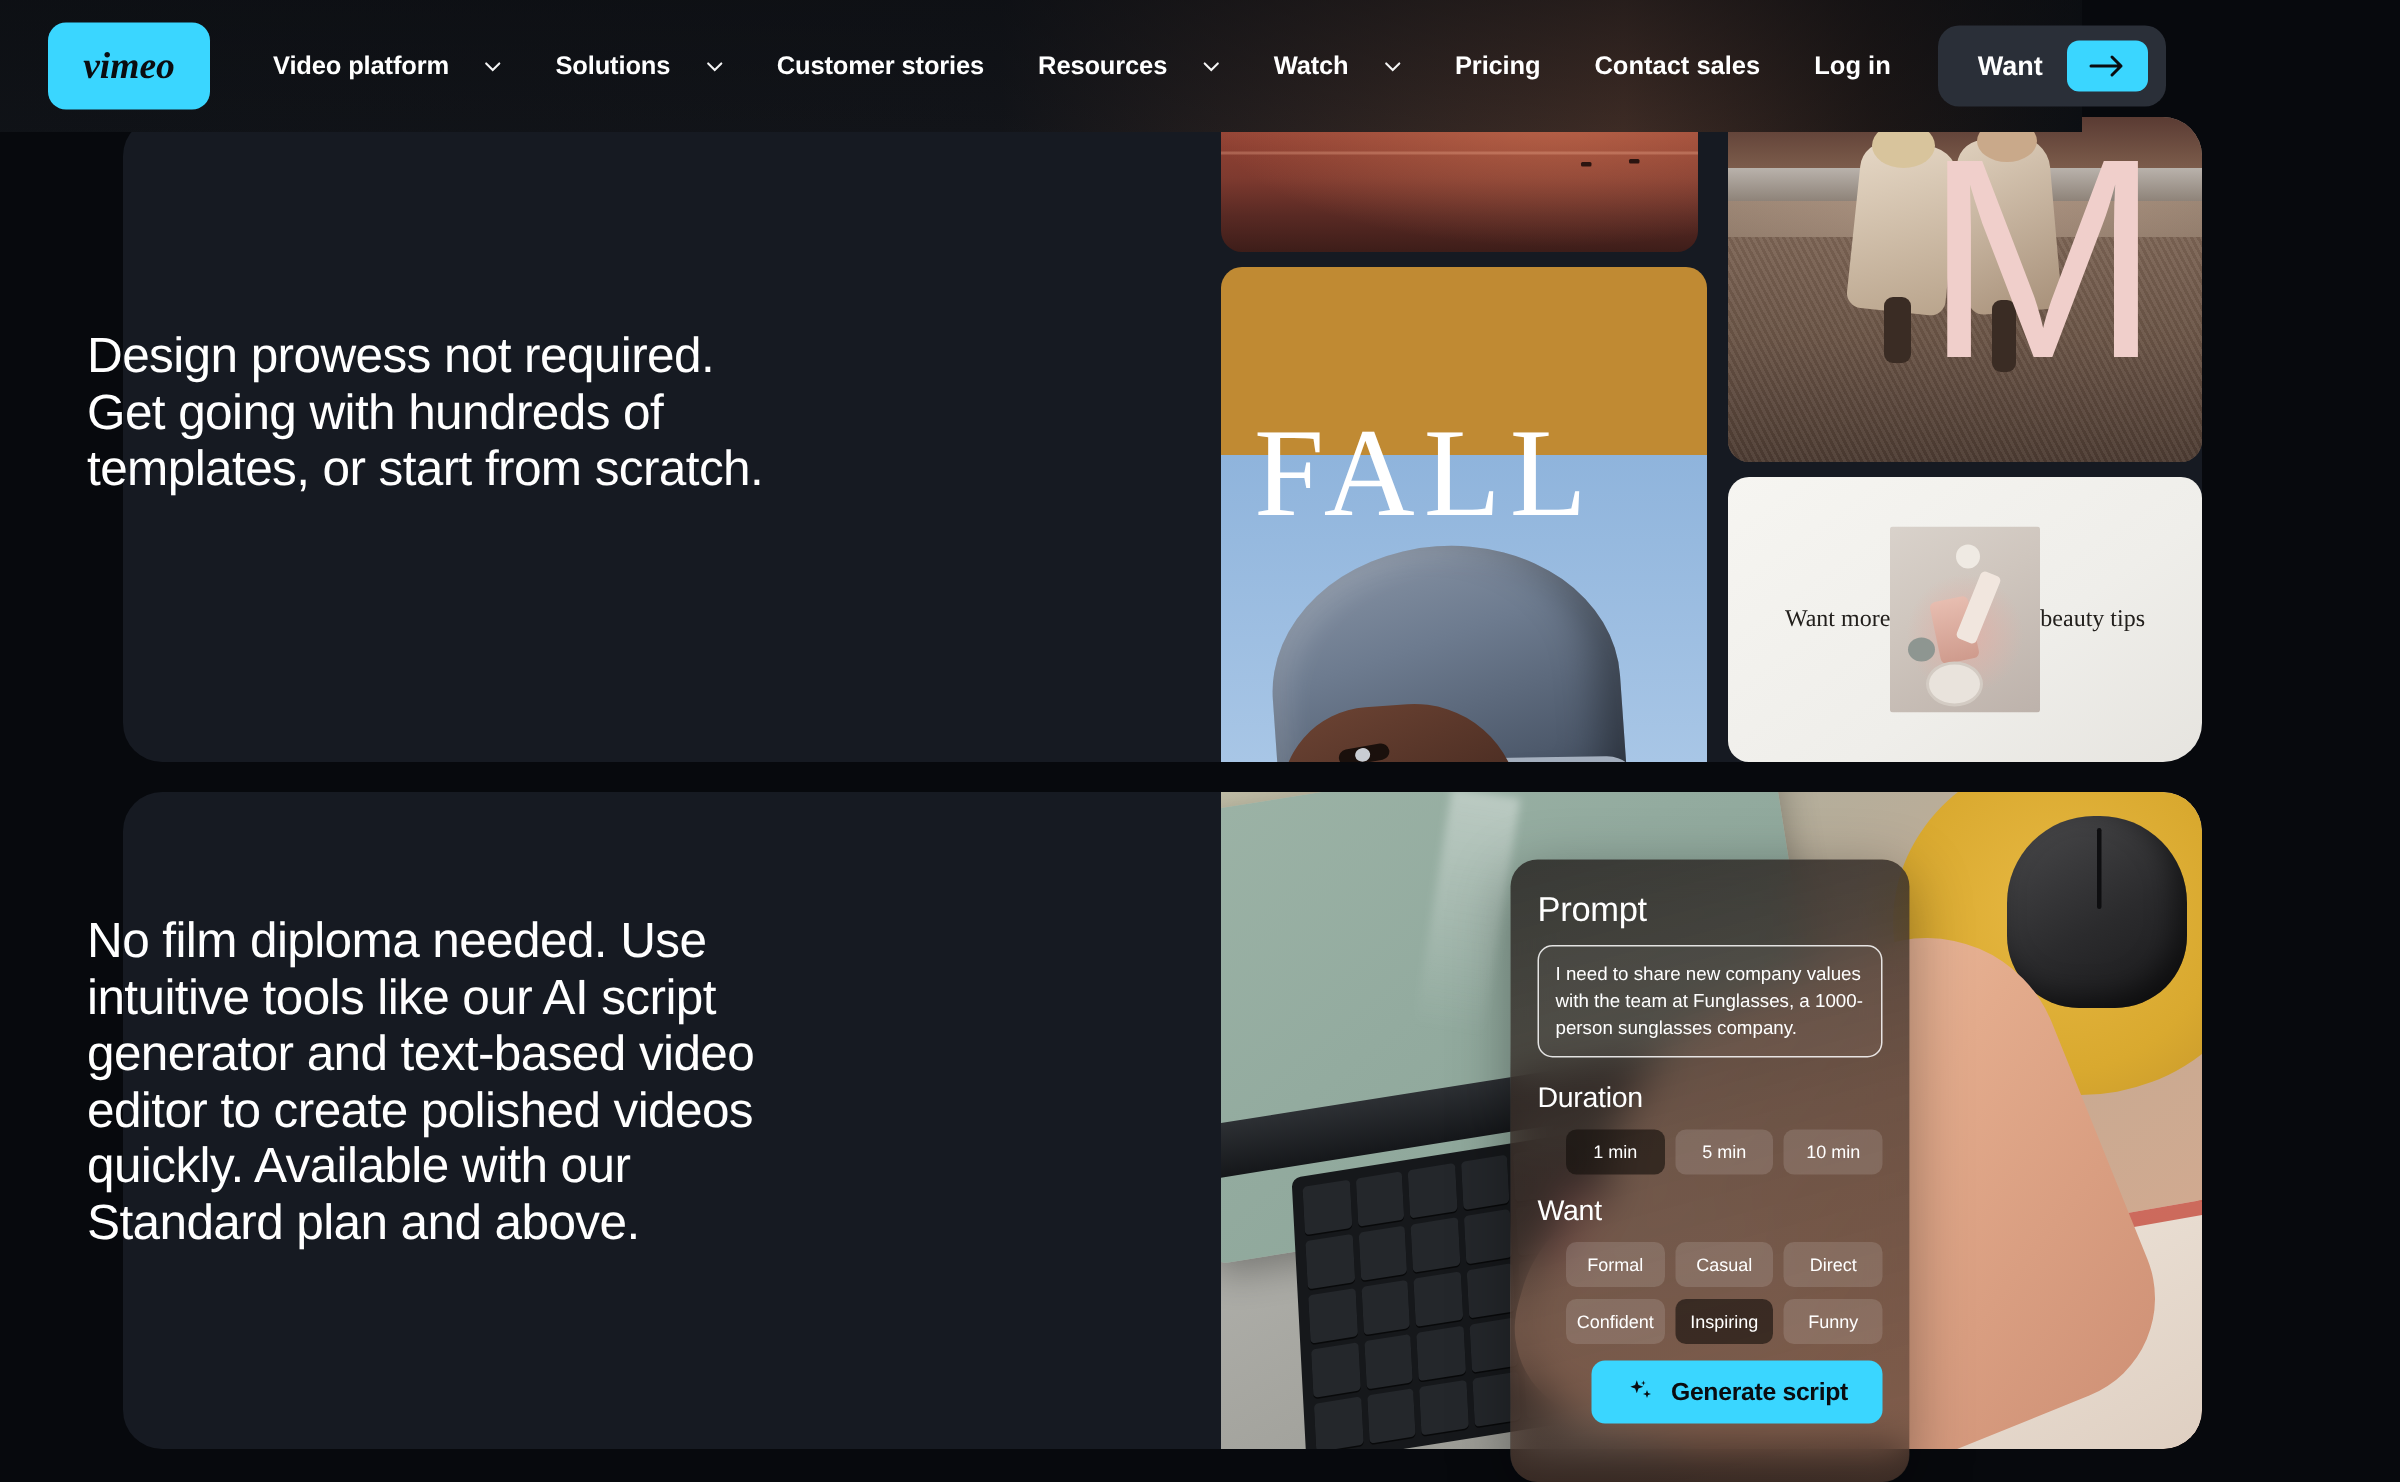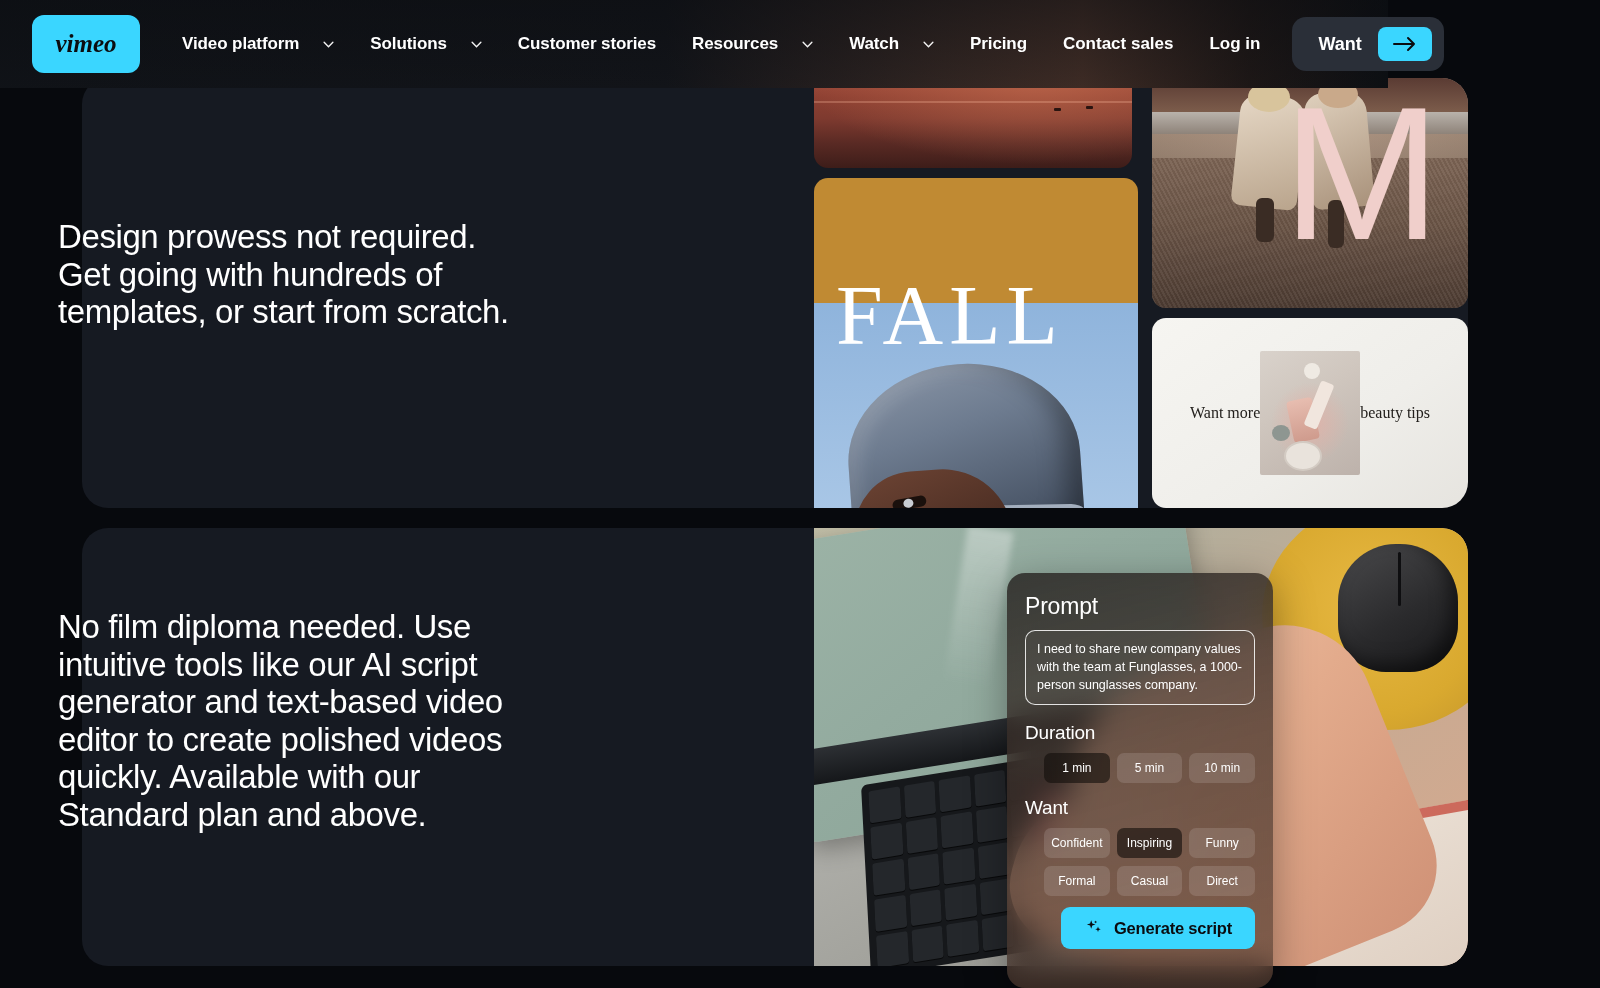--- a/index.html
+++ b/index.html
@@ -451,28 +451,28 @@
 
     <div class="ai-h2">Duration</div>
     <div class="chip-row">
       <div class="chip sel">1 min</div>
       <div class="chip">5 min</div>
       <div class="chip">10 min</div>
     </div>
 
     <div class="ai-h2" style="margin-top:14px;">Want</div>
     <div class="chip-row">
+      <div class="chip">Formal</div>
+      <div class="chip">Casual</div>
+      <div class="chip">Direct</div>
+    </div>
+    <div class="chip-row">
       <div class="chip">Confident</div>
       <div class="chip sel">Inspiring</div>
       <div class="chip">Funny</div>
-    </div>
-    <div class="chip-row">
-      <div class="chip">Formal</div>
-      <div class="chip">Casual</div>
-      <div class="chip">Direct</div>
     </div>
 
     <div class="gen-btn">
       <svg width="20" height="20" viewBox="0 0 20 20" aria-hidden="true">
         <path d="M7.2 2.2 8.3 5.4 11.5 6.5 8.3 7.6 7.2 10.8 6.1 7.6 2.9 6.5 6.1 5.4Z" fill="#0a0c10"></path>
         <path d="M14 8.6 14.7 10.6 16.7 11.3 14.7 12 14 14 13.3 12 11.3 11.3 13.3 10.6Z" fill="#0a0c10"></path>
         <path d="M11.6 2.4 12 3.6 13.2 4 12 4.4 11.6 5.6 11.2 4.4 10 4 11.2 3.6Z" fill="#0a0c10"></path>
       </svg>
       <span>Generate script</span>
     </div>

